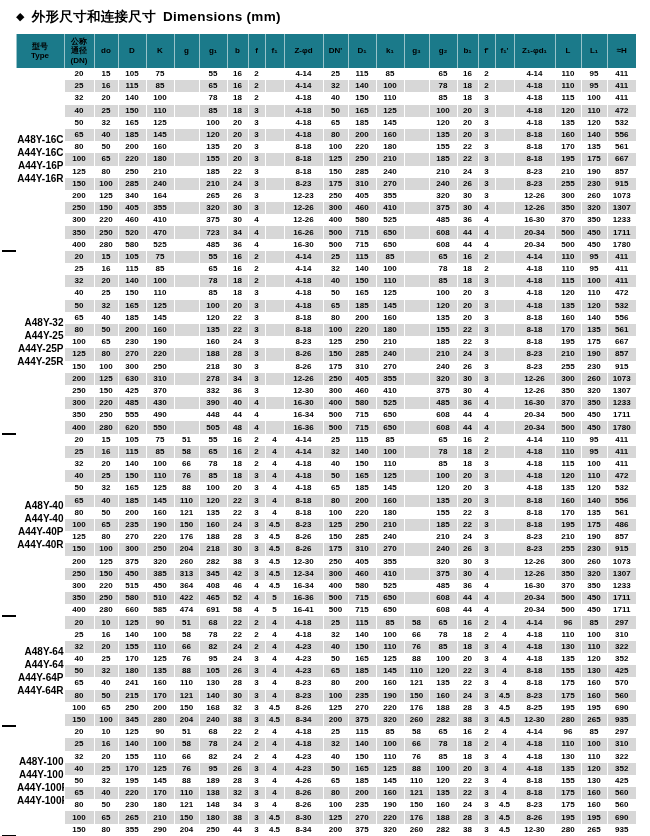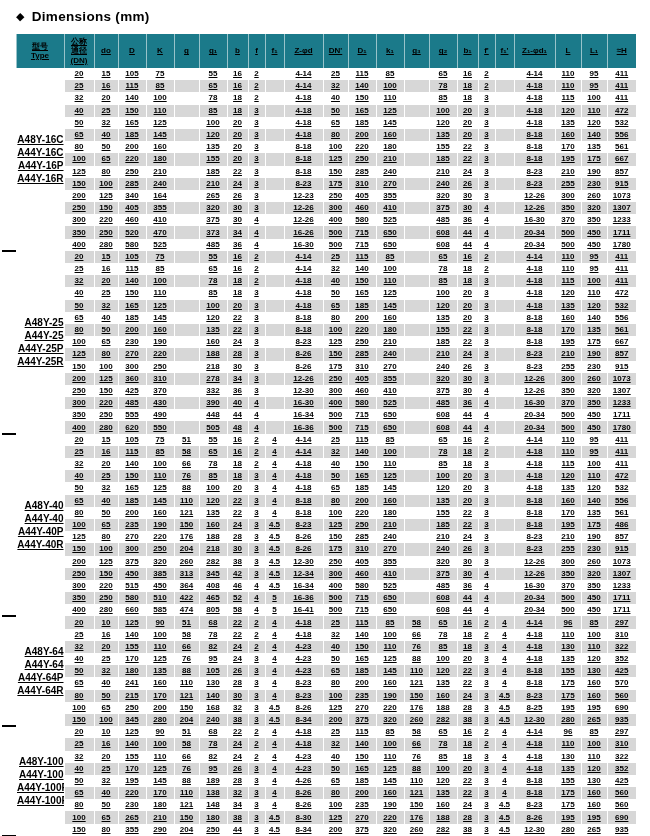--- a/index.html
+++ b/index.html
@@ -9,21 +9,21 @@
     font-family:"Liberation Sans","DejaVu Sans",sans-serif;
     font-weight:bold;color:#000;
   }
   .title-row{
     display:flex;align-items:center;gap:7px;
     margin:0 0 9px 14px;height:17px;
     font-size:13.5px;letter-spacing:.3px;
   }
   .diamond{font-size:11px;line-height:1;}
   table{
-    border-collapse:collapse;table-layout:fixed;width:634px;text-decoration:underline;
+    border-collapse:collapse;table-layout:fixed;width:634px;
   }
   thead th{
     background:#1B7A8A;
     height:34px;padding:0;
     font-size:8px;font-weight:bold;color:#000;
     border-left:1px solid rgba(255,255,255,.55);
     vertical-align:middle;text-align:center;
   }
   thead th div{line-height:1.15;}
   thead th.gutter-h{background:#fff;border:none;}
@@ -45,20 +45,21 @@
     text-align:right;padding-left:1px;font-size:10px;
   }
   td.type div{line-height:1.3;}
 </style>
 </head>
 <body>
 
 <div class="page">
   <div class="title-row">
     <span class="diamond">◆</span>
+    <span>外形尺寸和连接尺寸</span>
     <span>Dimensions (mm)</span>
   </div>
   <table id="dims-table">
       <colgroup>
         <col style="width: 14px;">
         <col style="width: 48px;">
         <col style="width: 30px;">
         <col style="width: 24px;">
         <col style="width: 28px;">
         <col style="width: 28px;">
@@ -477,21 +478,21 @@
           <td>370</td>
           <td>350</td>
           <td>1233</td>
         </tr>
         <tr class="g">
           <td>350</td>
           <td>250</td>
           <td>520</td>
           <td>470</td>
           <td></td>
-          <td>373</td>
+          <td>723</td>
           <td>34</td>
           <td>4</td>
           <td></td>
           <td>16-26</td>
           <td>500</td>
           <td>715</td>
           <td>650</td>
           <td></td>
           <td>608</td>
           <td>44</td>
@@ -524,21 +525,21 @@
           <td>20-34</td>
           <td>500</td>
           <td>450</td>
           <td>1780</td>
         </tr>
       </tbody>
       <tbody>
         <tr class="g">
           <td class="gutter" rowspan="15"></td>
           <td class="type" rowspan="15">
-            <div>A48Y-25</div>
+            <div>A48Y-32</div>
             <div>A44Y-25</div>
             <div>A44Y-25P</div>
             <div>A44Y-25R</div>
           </td>
           <td>20</td>
           <td>15</td>
           <td>105</td>
           <td>75</td>
           <td></td>
           <td>55</td>
@@ -771,21 +772,21 @@
           <td>3</td>
           <td></td>
           <td>8-23</td>
           <td>255</td>
           <td>230</td>
           <td>915</td>
         </tr>
         <tr class="g">
           <td>200</td>
           <td>125</td>
-          <td>360</td>
+          <td>630</td>
           <td>310</td>
           <td></td>
           <td>278</td>
           <td>34</td>
           <td>3</td>
           <td></td>
           <td>12-26</td>
           <td>250</td>
           <td>405</td>
           <td>355</td>
@@ -1239,21 +1240,21 @@
           <td>500</td>
           <td>450</td>
           <td>1711</td>
         </tr>
         <tr class="w">
           <td>400</td>
           <td>280</td>
           <td>660</td>
           <td>585</td>
           <td>474</td>
-          <td>805</td>
+          <td>691</td>
           <td>58</td>
           <td>4</td>
           <td>5</td>
           <td>16-41</td>
           <td>500</td>
           <td>715</td>
           <td>650</td>
           <td></td>
           <td>608</td>
           <td>44</td>

